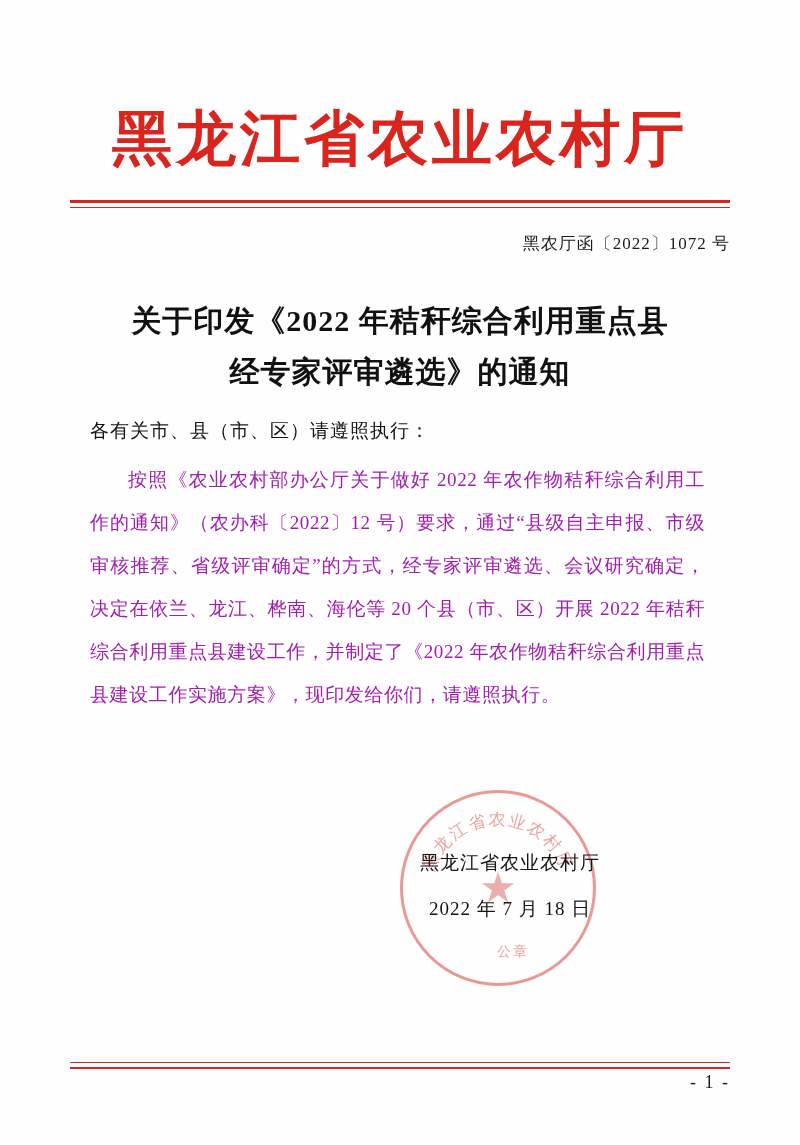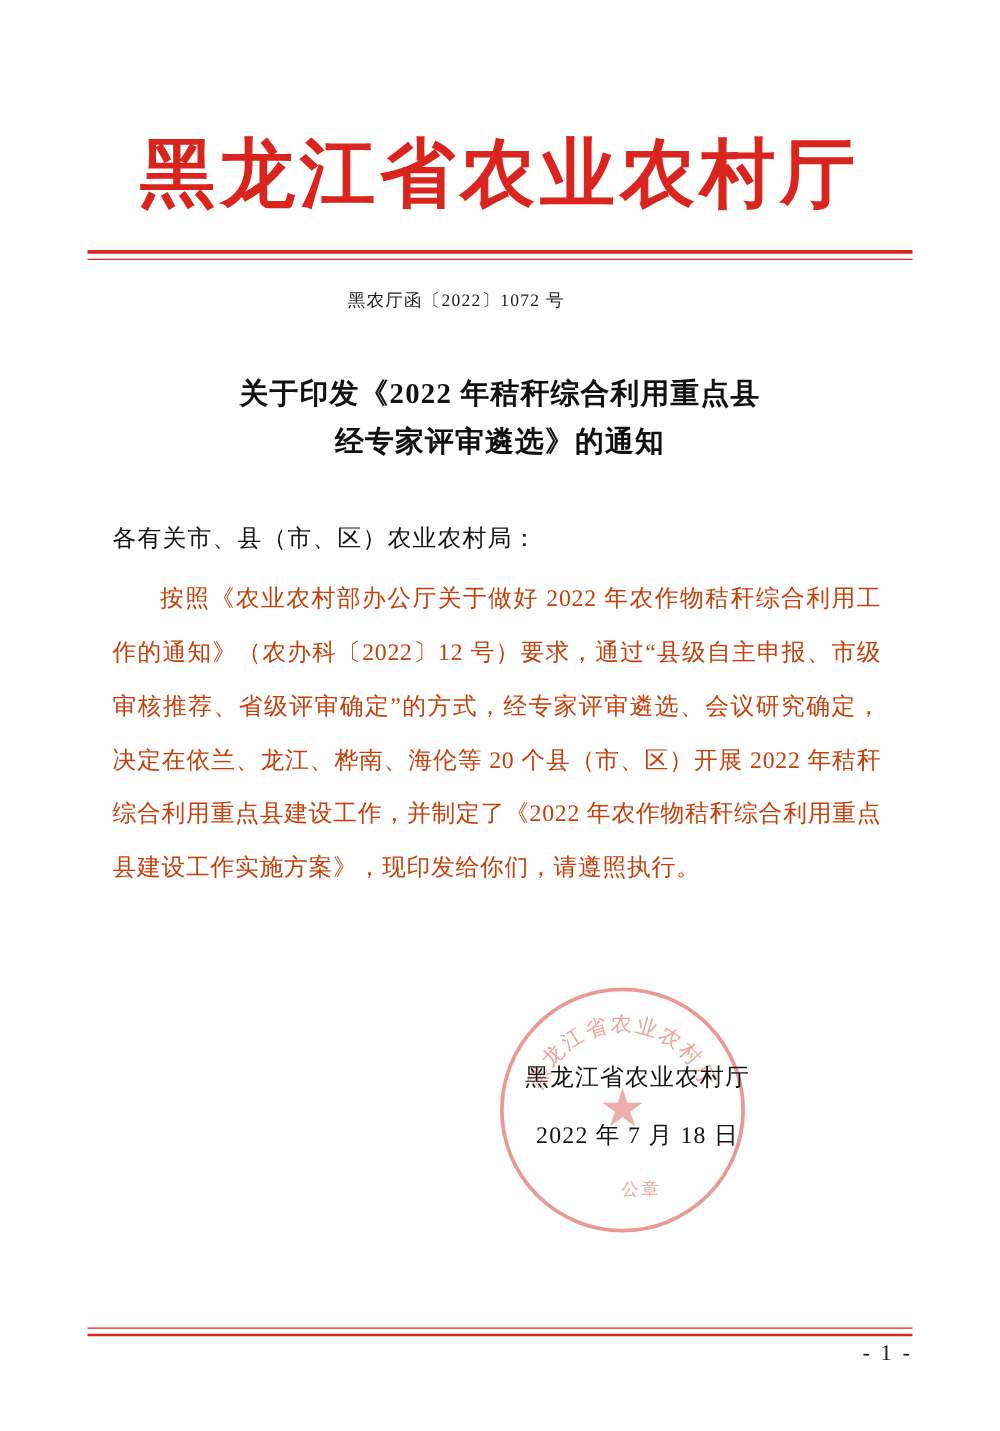--- a/index.html
+++ b/index.html
@@ -48,33 +48,33 @@
     height: 1px;
     background: #d9251d;
     margin-top: 4px;
   }
   
   .doc-number {
     position: absolute;
     top: 232px;
     left: 0;
     width: 730px;
-    text-align: center;
-    font-size: 14px;
+    text-align: right;
+    font-size: 17px;
     color: #1b1b1b;
     letter-spacing: 1px;
   }
   
   .doc-title {
     position: absolute;
     top: 295px;
     left: 110px;
     width: 580px;
     text-align: center;
-    font-size: 23px;
+    font-size: 30px;
     font-weight: bold;
     line-height: 1.7;
     color: #111111;
     letter-spacing: 1px;
   }
   
   .salutation {
     position: absolute;
     top: 418px;
     left: 90px;
@@ -82,21 +82,21 @@
     color: #141414;
     letter-spacing: 1px;
   }
   .body-text {
     position: absolute;
     top: 458px;
     left: 90px;
     width: 615px;
     font-size: 19px;
     line-height: 43px;
-    color: #c2410c;
+    color: #a21caf;
     text-align: justify;
     text-justify: inter-ideograph;
     text-indent: 38px;
     letter-spacing: 0.6px;
   }
   
   .signature {
     position: absolute;
     top: 840px;
     left: 380px;
@@ -197,21 +197,21 @@
     <div class="rule-thin"></div>
   </div>
 
   <div class="doc-number">黑农厅函〔2022〕1072 号</div>
 
   <div class="doc-title">
     <div>关于印发《2022 年秸秆综合利用重点县</div>
     <div>经专家评审遴选》的通知</div>
   </div>
 
-  <div class="salutation">各有关市、县（市、区）农业农村局：</div>
+  <div class="salutation">各有关市、县（市、区）请遵照执行：</div>
 
   <div class="body-text">按照《农业农村部办公厅关于做好 2022 年农作物秸秆综合利用工作的通知》（农办科〔2022〕12 号）要求，通过“县级自主申报、市级审核推荐、省级评审确定”的方式，经专家评审遴选、会议研究确定，决定在依兰、龙江、桦南、海伦等 20 个县（市、区）开展 2022 年秸秆综合利用重点县建设工作，并制定了《2022 年农作物秸秆综合利用重点县建设工作实施方案》，现印发给你们，请遵照执行。</div>
 
   <div class="seal">
     <svg class="seal-arc-text" viewBox="0 0 190 190">
       <defs>
         <path id="arcpath" d="M 27,100 A 68,68 0 0 1 163,100"></path>
       </defs>
       <text>
         <textPath href="#arcpath" startOffset="50%" text-anchor="middle">黑龙江省农业农村厅</textPath>

